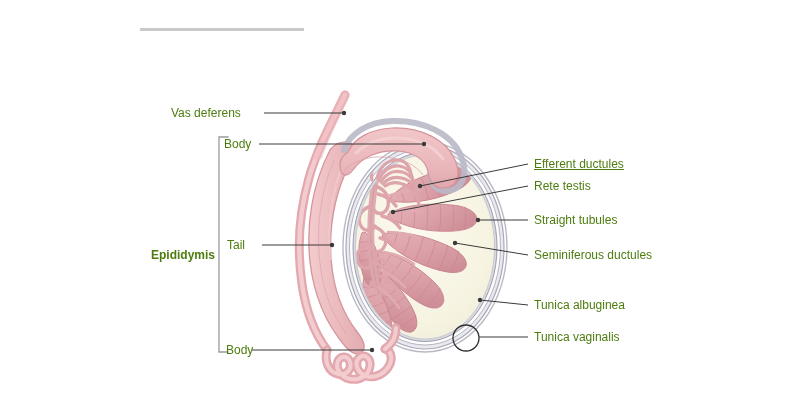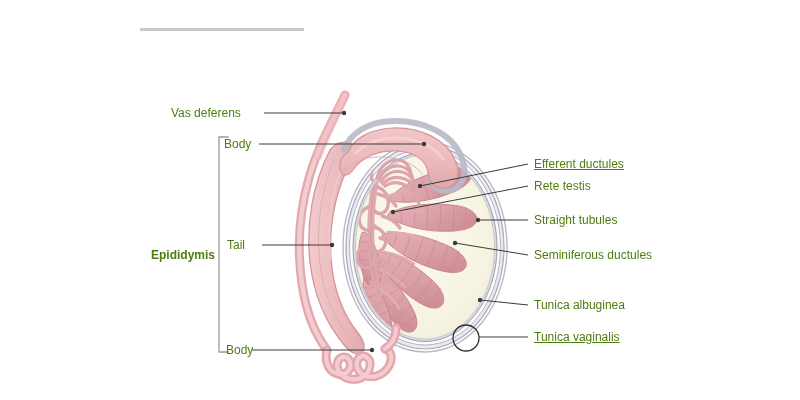--- a/index.html
+++ b/index.html
@@ -360,13 +360,13 @@
 <div class="lbl right-side" style="left:534px; top:157px;text-decoration:underline;">Efferent ductules</div>
 
 <div class="lbl right-side" style="left:534px; top:179px;">Rete testis</div>
 
 <div class="lbl right-side" style="left:534px; top:213px;">Straight tubules</div>
 
 <div class="lbl right-side" style="left:534px; top:248px;">Seminiferous ductules</div>
 
 <div class="lbl right-side" style="left:534px; top:298px;text-align:right;">Tunica albuginea</div>
 
-<div class="lbl right-side" style="left:534px; top:330px;text-decoration:underline;">Tunica vaginalis</div>
+<div class="lbl right-side" style="left:534px; top:330px;">Tunica vaginalis</div>
 
 </body></html>

